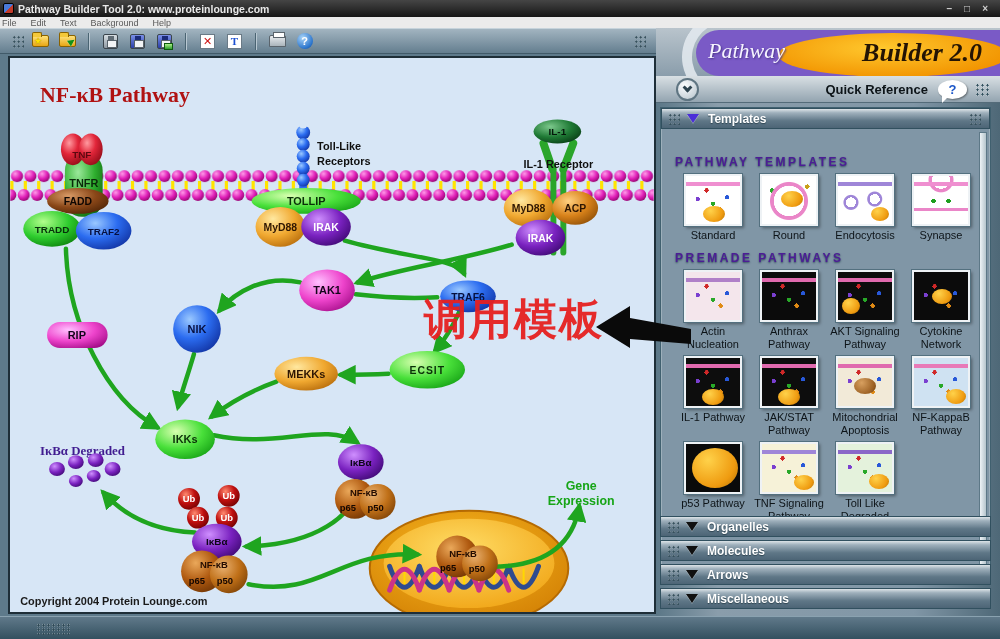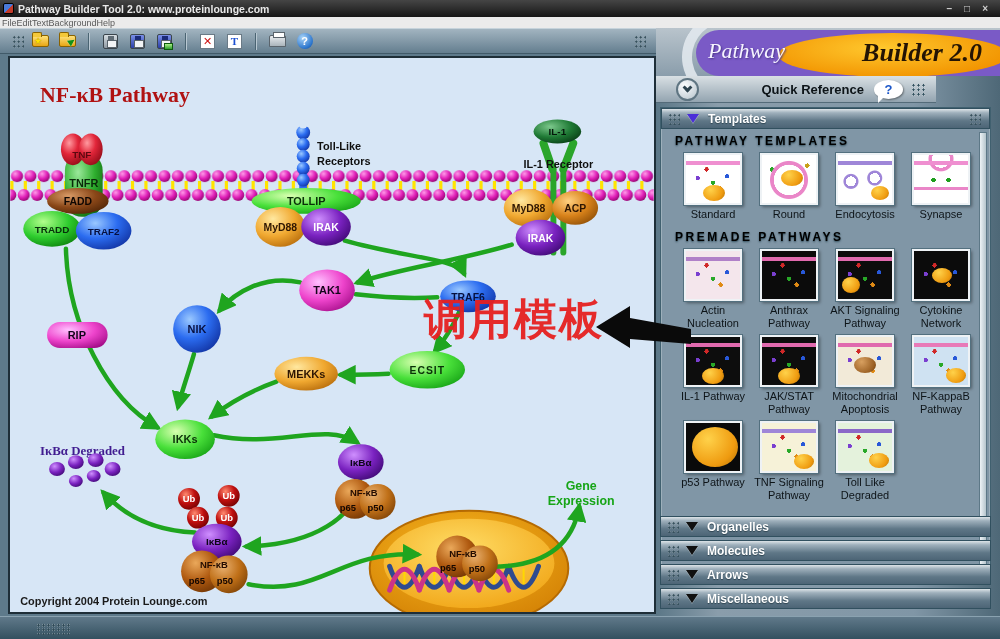--- a/index.html
+++ b/index.html
@@ -11,21 +11,21 @@
   .titlebar{position:absolute;left:0;top:0;width:1000px;height:17px;
     background:linear-gradient(#454545,#161616);display:flex;align-items:center;
     color:#e8e8e8;font-size:10.5px;font-weight:600;}
   .app-icon{width:11px;height:11px;margin:0 4px 0 3px;border-radius:2px;
     background:linear-gradient(135deg,#4a7ad8 0 55%,#c23a2a 55%);border:1px solid #000;}
   .win-controls{margin-left:auto;display:flex;gap:12px;padding-right:12px;color:#cfcfcf;font-size:10px;}
   .win-controls span{cursor:default;line-height:17px;}
 
   
   .menubar{position:absolute;left:0;top:17px;width:1000px;height:11px;background:#ebebeb;
-    display:flex;align-items:center;font-size:9px;color:#5a5a5a;gap:0;padding-left:2px;}
+    display:flex;align-items:center;font-size:9px;color:#5a5a5a;gap:14px;padding-left:2px;}
 
   
   .toolbar{position:absolute;left:0;top:28px;width:656px;height:26px;
     background:linear-gradient(#a2b4c0,#647e8f);border-top:1px solid #c6d3db;
     border-bottom:1px solid #415a69;display:flex;align-items:center;padding-left:12px;gap:6px;}
   .grip{width:12px;height:13px;background-image:radial-gradient(circle,#2e4956 1.1px,rgba(255,255,255,.35) 1.3px,transparent 1.8px);
     background-size:4.5px 4.5px;}
   .tb-sep{width:2px;height:17px;border-left:1px solid #4aununited?#4a6472;border-left:1px solid #4a6472;border-right:1px solid #b9c8d2;margin:0 4px;}
   .tb-btn{width:21px;height:20px;display:flex;align-items:center;justify-content:center;position:relative;}
   .ic-folder{width:17px;height:12px;border-radius:2px;background:linear-gradient(#ffe27a,#e8a614);
@@ -64,21 +64,21 @@
   .logo{position:absolute;left:0;top:0;width:344px;height:48px;background:linear-gradient(#b9c4cc,#8a9dab);overflow:hidden;}
   .logo .purple{position:absolute;left:40px;top:2px;right:0;bottom:0;background:#7a5ac6;border-radius:46px 0 0 46px;}
   .logo .swoosh{position:absolute;left:26px;top:-16px;width:90px;height:90px;border-radius:50%;
     border:10px solid rgba(225,232,238,.85);border-color:transparent transparent rgba(225,232,238,.9) rgba(225,232,238,.9);transform:rotate(35deg);}
   .logo .orange{position:absolute;right:-8px;top:5px;width:230px;height:44px;border-radius:50%;
     background:radial-gradient(ellipse at 45% 35%,#ffc82e,#f29400 75%,#d57d00);}
   .logo .t-light{position:absolute;right:215px;top:10px;font-family:"Liberation Serif",serif;font-style:italic;
     font-size:22px;color:#f6f4ff;text-shadow:1px 1px 2px #4a3489;}
   .logo .t-dark{position:absolute;right:18px;top:10px;font-family:Liberation Serif, serif;font-style:italic;
     font-size:26px;font-weight:bold;color:#241404;}
-  .quickref{position:absolute;left:0;top:48px;width:280px;height:27px;
+  .quickref{position:absolute;left:0;top:48px;width:344px;height:27px;
     background:linear-gradient(#d9e0e4,#93a4b0);border-bottom:1px solid #546b79;display:flex;align-items:center;padding-left:6px;}
   .qr-btn{width:23px;height:23px;margin-left:14px;border-radius:50%;border:2px solid #5f7582;
     background:radial-gradient(circle at 35% 30%,#fbfdff,#b6c3cb);display:flex;align-items:center;justify-content:center;}
   .qr-btn i{width:7px;height:7px;border-left:3px solid #2e4450;border-bottom:3px solid #2e4450;transform:rotate(-45deg);margin-top:-3px;}
   .qr-label{margin-left:auto;font-size:13px;font-weight:bold;color:#0d1418;}
   .qr-help{width:29px;height:19px;background:#fff;border-radius:50%;margin:0 8px 0 10px;position:relative;
     display:flex;align-items:center;justify-content:center;color:#1b56c8;font-weight:bold;font-size:13px;box-shadow:1px 1px 2px rgba(0,0,0,.4);}
   .qr-help::after{content:"";position:absolute;left:4px;bottom:-4px;border:4px solid transparent;border-top-color:#fff;border-left-color:#fff;}
   .qr-grip{margin-right:10px;width:15px;height:13px;background-image:radial-gradient(circle,#31505e 1.1px,rgba(255,255,255,.4) 1.3px,transparent 1.8px);background-size:5px 4.5px;}
 
@@ -86,21 +86,21 @@
     box-shadow:inset 0 0 0 1px #9db0bb;background:#8096a6;}
   .bar{height:21px;background:linear-gradient(#dde4e8 0%,#9fb0bc 20%,#5f7787 62%,#4d market? #4d6576 100%);
     background:linear-gradient(#dde4e8 0%,#9fb0bc 20%,#5f7787 62%,#4d6576 100%);
     border:1px solid #31505f;display:flex;align-items:center;color:#fff;font-weight:bold;font-size:12px;
     text-shadow:0 1px 1px #2e4450;padding:0 6px;}
   .bar .grip{margin-right:7px;height:12px;}
   .tri{width:0;height:0;border-left:6px solid transparent;border-right:6px solid transparent;
     border-top:9px solid #101010;margin-right:9px;filter:drop-shadow(0 1px 0 rgba(255,255,255,.35));}
   .tri.blue{border-top-color:#4b2fd8;}
   .tcontent{position:absolute;left:0;top:22px;right:0;bottom:0;padding:4px 10px 0 14px;overflow:hidden;}
-  .sect{color:#000000;font-size:12px;font-weight:bold;letter-spacing:2.5px;text-shadow:0 1px 2px #2c4a58;margin:0 0 5px 0;}
+  .sect{color:#4c1d95;font-size:12px;font-weight:bold;letter-spacing:2.5px;text-shadow:0 1px 2px #2c4a58;margin:21px 0 5px 0;}
   .trow{display:flex;}
   .cell{width:76px;display:flex;flex-direction:column;align-items:center;}
   .thumb{width:58px;height:52px;border:2px solid #eef2f5;background-color:#fff;background-repeat:no-repeat;
     box-shadow:0 0 0 1px #53707f,2px 2px 3px rgba(0,0,0,.4);position:relative;
     background-image:
       radial-gradient(circle 2.2px at 22% 48%, var(--s1,#7a3fd0) 97%, transparent),
       radial-gradient(circle 2.2px at 50% 58%, var(--s2,#28a828) 97%, transparent),
       radial-gradient(circle 2.2px at 76% 44%, var(--s3,#2858d8) 97%, transparent),
       radial-gradient(circle 2.2px at 38% 30%, var(--s4,#d02828) 97%, transparent),
       radial-gradient(circle 2.2px at 64% 70%, var(--s5,#e08a14) 97%, transparent);}

